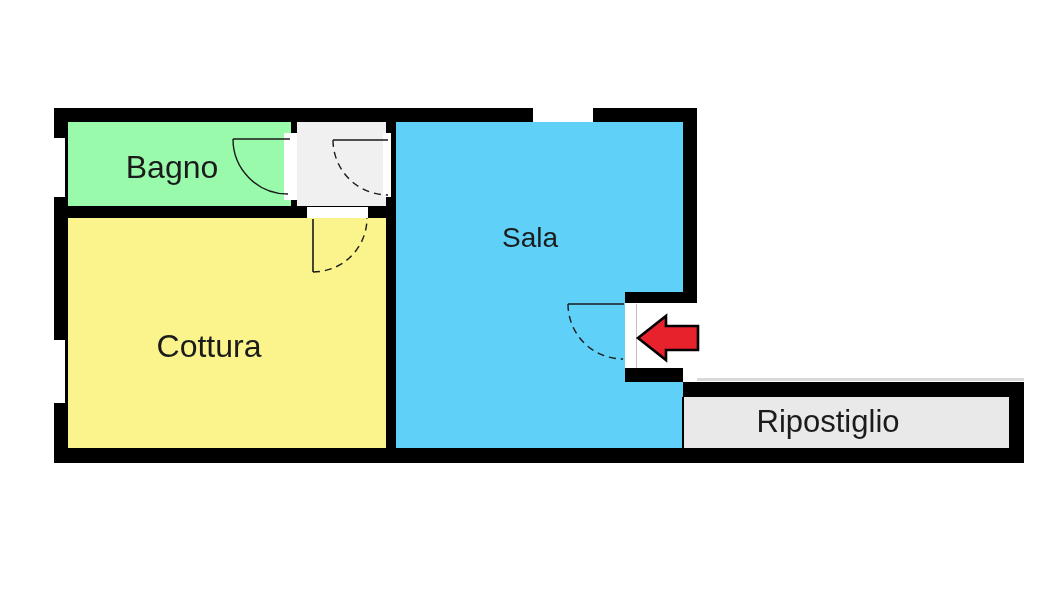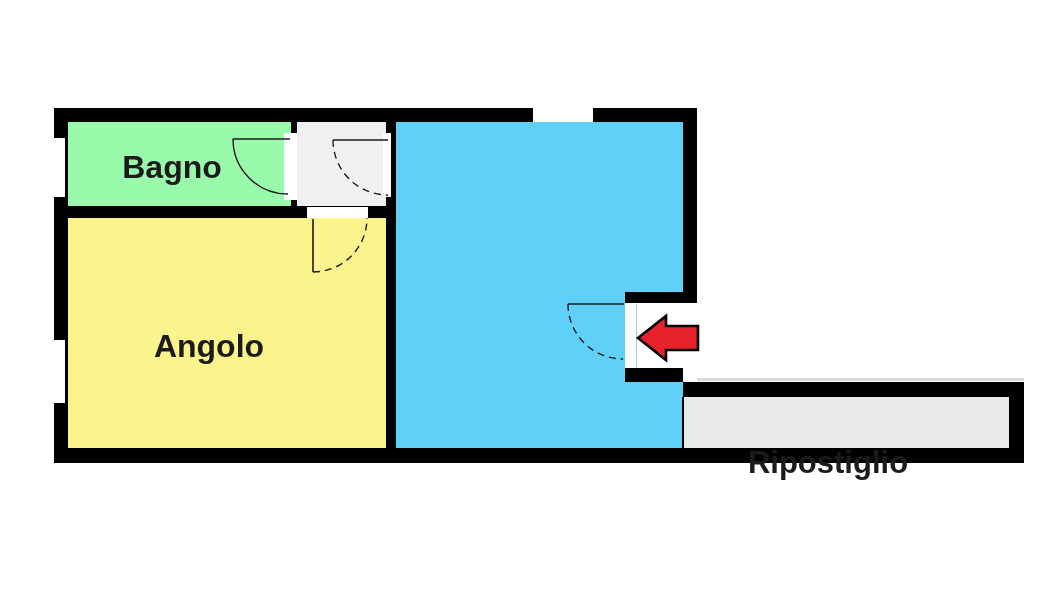--- a/index.html
+++ b/index.html
@@ -5,21 +5,21 @@
   html,body{margin:0;padding:0;background:#ffffff;}
   #canvas{
     position:relative;width:1061px;height:592px;background:#ffffff;overflow:hidden;
     font-family:"Liberation Sans","DejaVu Sans",sans-serif;
   }
   .wall{position:absolute;background:#000000;}
   .open{position:absolute;background:#ffffff;}
   .room{position:absolute;}
   .label{
     position:absolute;transform:translate(-50%,-50%);
-    color:#1b1b1b;font-weight:700;white-space:nowrap;text-align:center;
+    color:#1b1b1b;font-weight:400;white-space:nowrap;text-align:center;
   }
   .label-lg{font-size:32px;}
   .label-md{font-size:31px;}
   .label-sala{font-size:28px;line-height:35px;}
   #doors-svg{position:absolute;left:0;top:0;width:1061px;height:592px;pointer-events:none;}
   .leaf{fill:none;stroke:#1a1a1a;stroke-width:1.6;}
   .swing{fill:none;stroke:#1a1a1a;stroke-width:1.4;}
   .swing.dashed{stroke-dasharray:7 5;}
   .arrow{stroke:#000000;stroke-width:2.6;stroke-linejoin:miter;}
   .leafline{position:absolute;background:#c0c0c0;}
@@ -66,18 +66,19 @@
     <path class="leaf" d="M333,140 L388,140"></path>
     <path class="swing dashed" d="M333,140 A55,55 0 0 0 388,195"></path>
     <path class="leaf" d="M313,219 L313,272"></path>
     <path class="swing dashed" d="M313,272 A54,54 0 0 0 367,218"></path>
     <path class="leaf" d="M568,304 L624,304"></path>
     <path class="swing dashed" d="M568,304 A55,55 0 0 0 623,359"></path>
     <polygon class="arrow" points="638,338 666,316 666,326 698,326 698,350 666,350 666,360" fill="#E8222D"></polygon>
   </svg>
 
   <div class="label label-lg" style="left:172px;top:167px;">Bagno</div>
-  <div class="label label-lg" style="left:209px;top:346px;">Angolo</div>
+  <div class="label label-lg" style="left:209px;top:346px;">Cottura</div>
   <div class="label label-sala" style="left:530px;top:237px;">
+    <div>Sala</div>
   </div>
-  <div class="label label-md" style="left:828px;top:422px;margin-top:41px;">Ripostiglio</div>
+  <div class="label label-md" style="left:828px;top:422px;">Ripostiglio</div>
 
 </div>
 
 </body></html>

